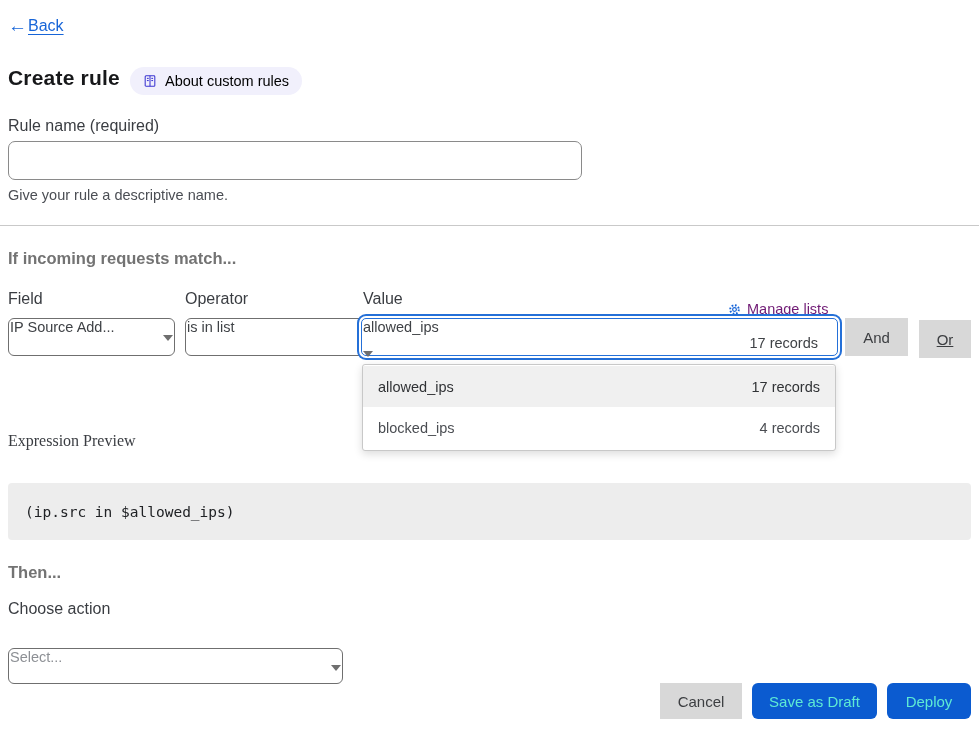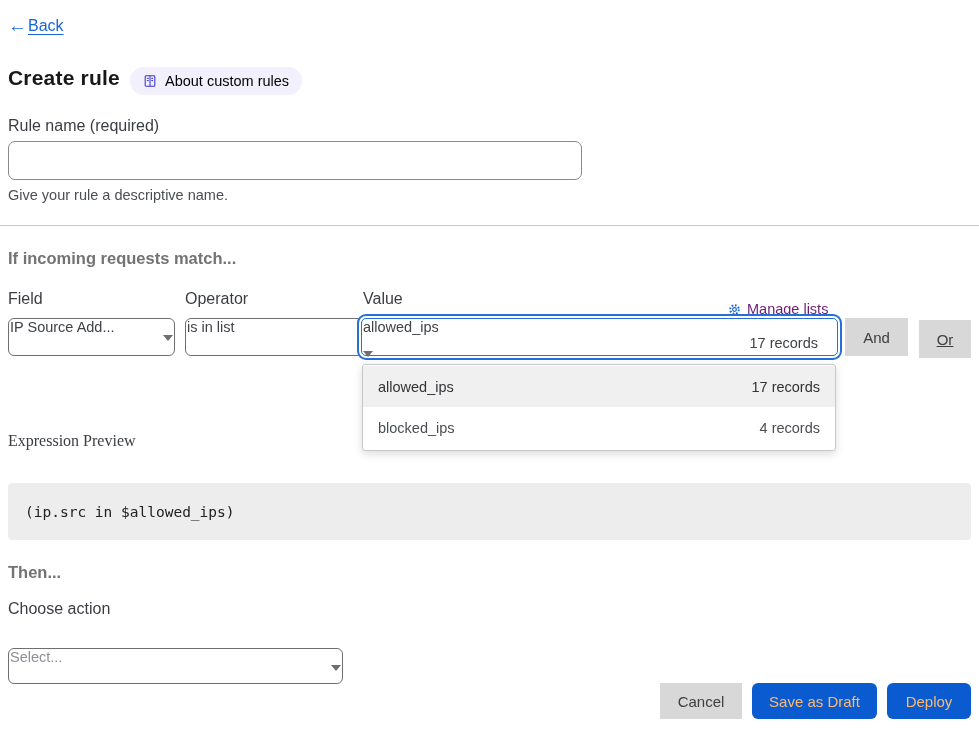--- a/index.html
+++ b/index.html
@@ -137,21 +137,21 @@
     font-size: 14.5px; color: #202225;
   }
 
   
   .lbl-action { left: 8px; top: 600px; }
   .action-select { left: 8px; top: 626px; width: 335px; height: 36px; margin-top: 22px; }
   .action-placeholder { color: #8d9095; }
 
   
   .blue-btn {
-    background: #0b5bd0; color: #fdba74; border: none; border-radius: 6px;
+    background: #0b5bd0; color: #5eead4; border: none; border-radius: 6px;
     font-size: 15px; font-family: "Liberation Sans", sans-serif;
     cursor: pointer; display: flex; align-items: center; justify-content: center;
   }
   .cancel-button { left: 660px; top: 683px; width: 82px;  height: 36px; }
   .save-draft-button { left: 752px; top: 683px; width: 125px; height: 36px; }
   .deploy-button { left: 887px; top: 683px; width: 84px;  height: 36px; }
 </style>
 </head>
 <body>
 

